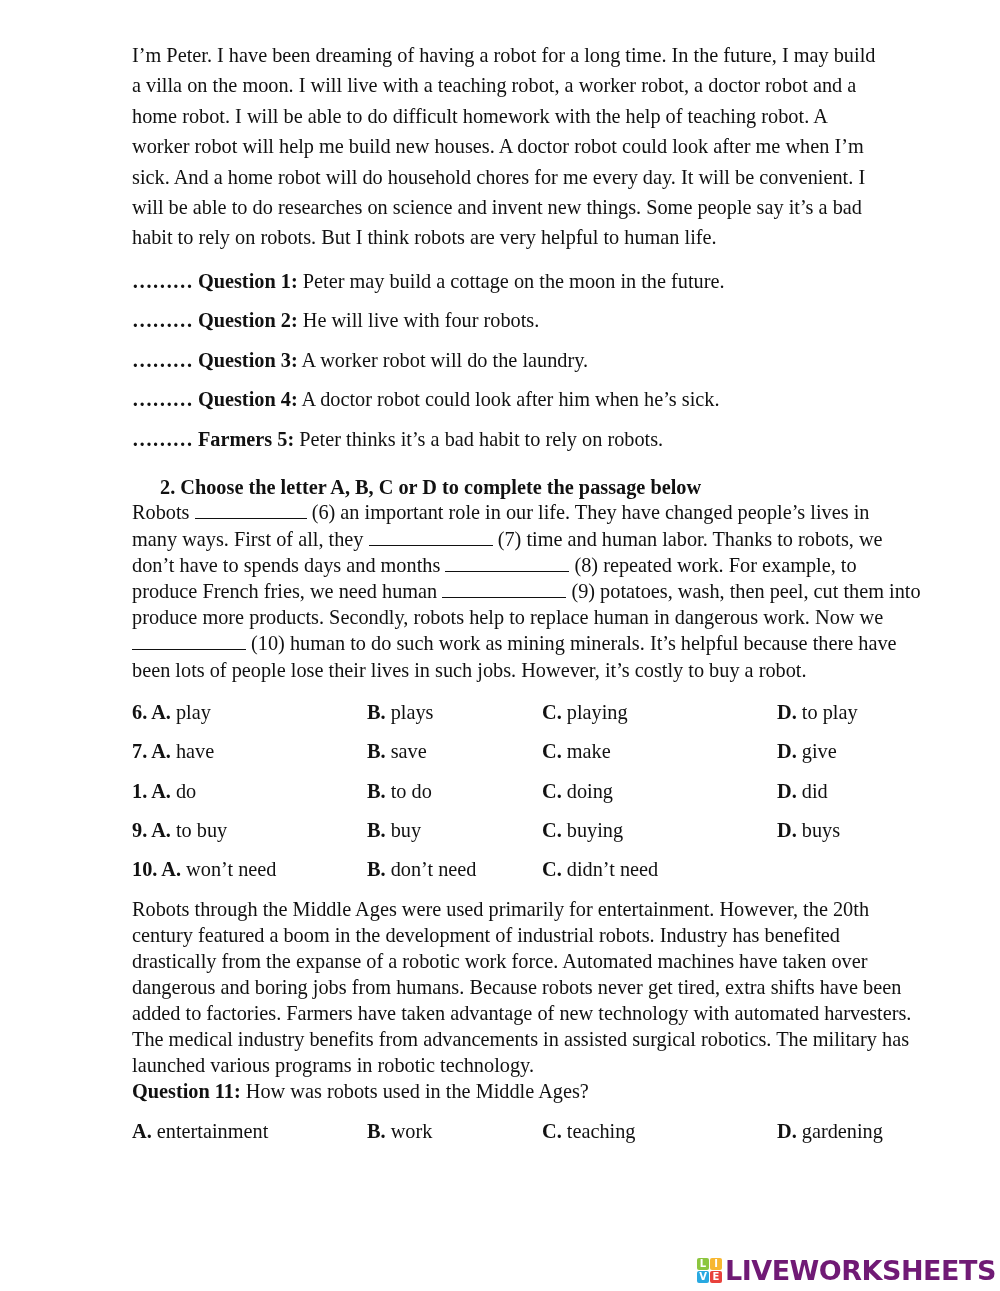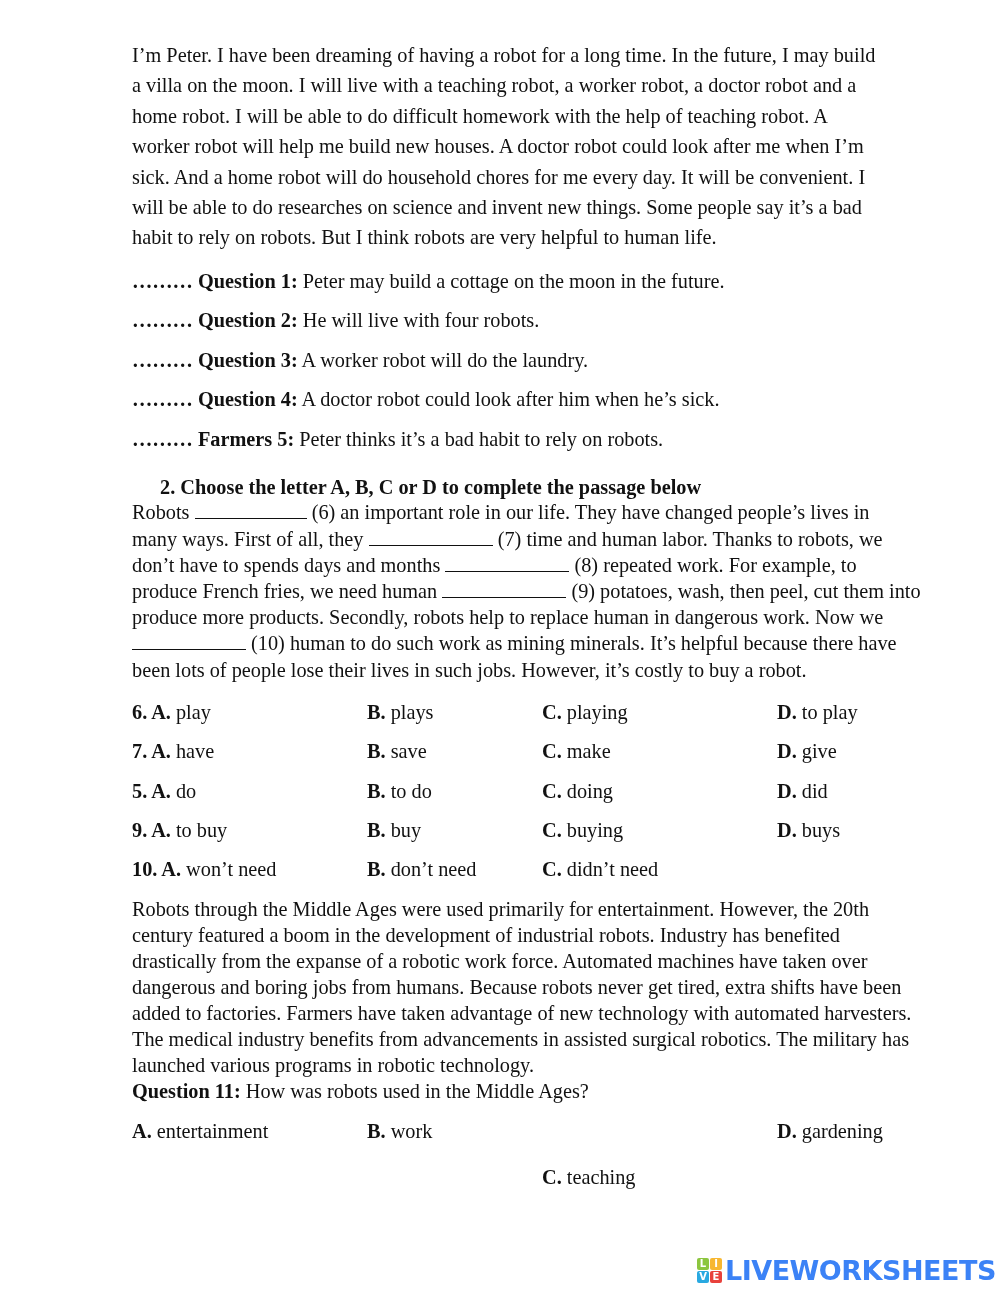--- a/index.html
+++ b/index.html
@@ -22,25 +22,25 @@
     .opt-row .c1 { width: 235px; }
     .opt-row .c2 { width: 175px; }
     .opt-row .c3 { width: 235px; }
     .opt-row .c4 { width: 200px; }
     .sec3 { margin-top: 0px; }
     .sec3 .passage p { line-height: 26px; }
     .q11 { line-height: 26px; }
     .q11-opts { display: flex; margin-top: 14px; line-height: 26px; white-space: nowrap; }
     .q11-opts .c1 { width: 235px; }
     .q11-opts .c2 { width: 175px; }
-    .q11-opts .c3 { width: 235px; margin-top: 46px; }
+    .q11-opts .c3 { width: 235px; }
     .logo { position: absolute; left: 697px; top: 1254px; height: 32px; display: flex; align-items: center; }
     .logo-grid { display: grid; grid-template-columns: 12px 12px; grid-template-rows: 12px 12px; gap: 1px; margin-right: 3px; }
     .logo-grid span { font-family: "DejaVu Sans", sans-serif; font-size: 10px; font-weight: bold; color: #fff; text-align: center; line-height: 12px; border-radius: 2px; }
-    .logo-text { font-family: "DejaVu Sans", sans-serif; font-weight: bold; font-size: 27px; color: #3b82f6; letter-spacing: -0.5px; }
+    .logo-text { font-family: "DejaVu Sans", sans-serif; font-weight: bold; font-size: 27px; color: #701a75; letter-spacing: -0.5px; }
   </style>
 </head>
 <body>
 
 <div class="page">
 
   <div class="intro">
     <p>I’m Peter. I have been dreaming of having a robot for a long time. In the future, I may build</p>
     <p>a villa on the moon. I will live with a teaching robot, a worker robot, a doctor robot and a</p>
     <p>home robot. I will be able to do difficult homework with the help of teaching robot. A</p>
@@ -107,21 +107,21 @@
       <div class="c3"><span class="b">C.</span> <span>playing</span></div>
       <div class="c4"><span class="b">D.</span> <span>to play</span></div>
     </div>
     <div class="opt-row">
       <div class="c1"><span class="b">7. A.</span> <span>have</span></div>
       <div class="c2"><span class="b">B.</span> <span>save</span></div>
       <div class="c3"><span class="b">C.</span> <span>make</span></div>
       <div class="c4"><span class="b">D.</span> <span>give</span></div>
     </div>
     <div class="opt-row">
-      <div class="c1"><span class="b">5. A.</span> <span>do</span></div>
+      <div class="c1"><span class="b">1. A.</span> <span>do</span></div>
       <div class="c2"><span class="b">B.</span> <span>to do</span></div>
       <div class="c3"><span class="b">C.</span> <span>doing</span></div>
       <div class="c4"><span class="b">D.</span> <span>did</span></div>
     </div>
     <div class="opt-row">
       <div class="c1"><span class="b">9. A.</span> <span>to buy</span></div>
       <div class="c2"><span class="b">B.</span> <span>buy</span></div>
       <div class="c3"><span class="b">C.</span> <span>buying</span></div>
       <div class="c4"><span class="b">D.</span> <span>buys</span></div>
     </div>

